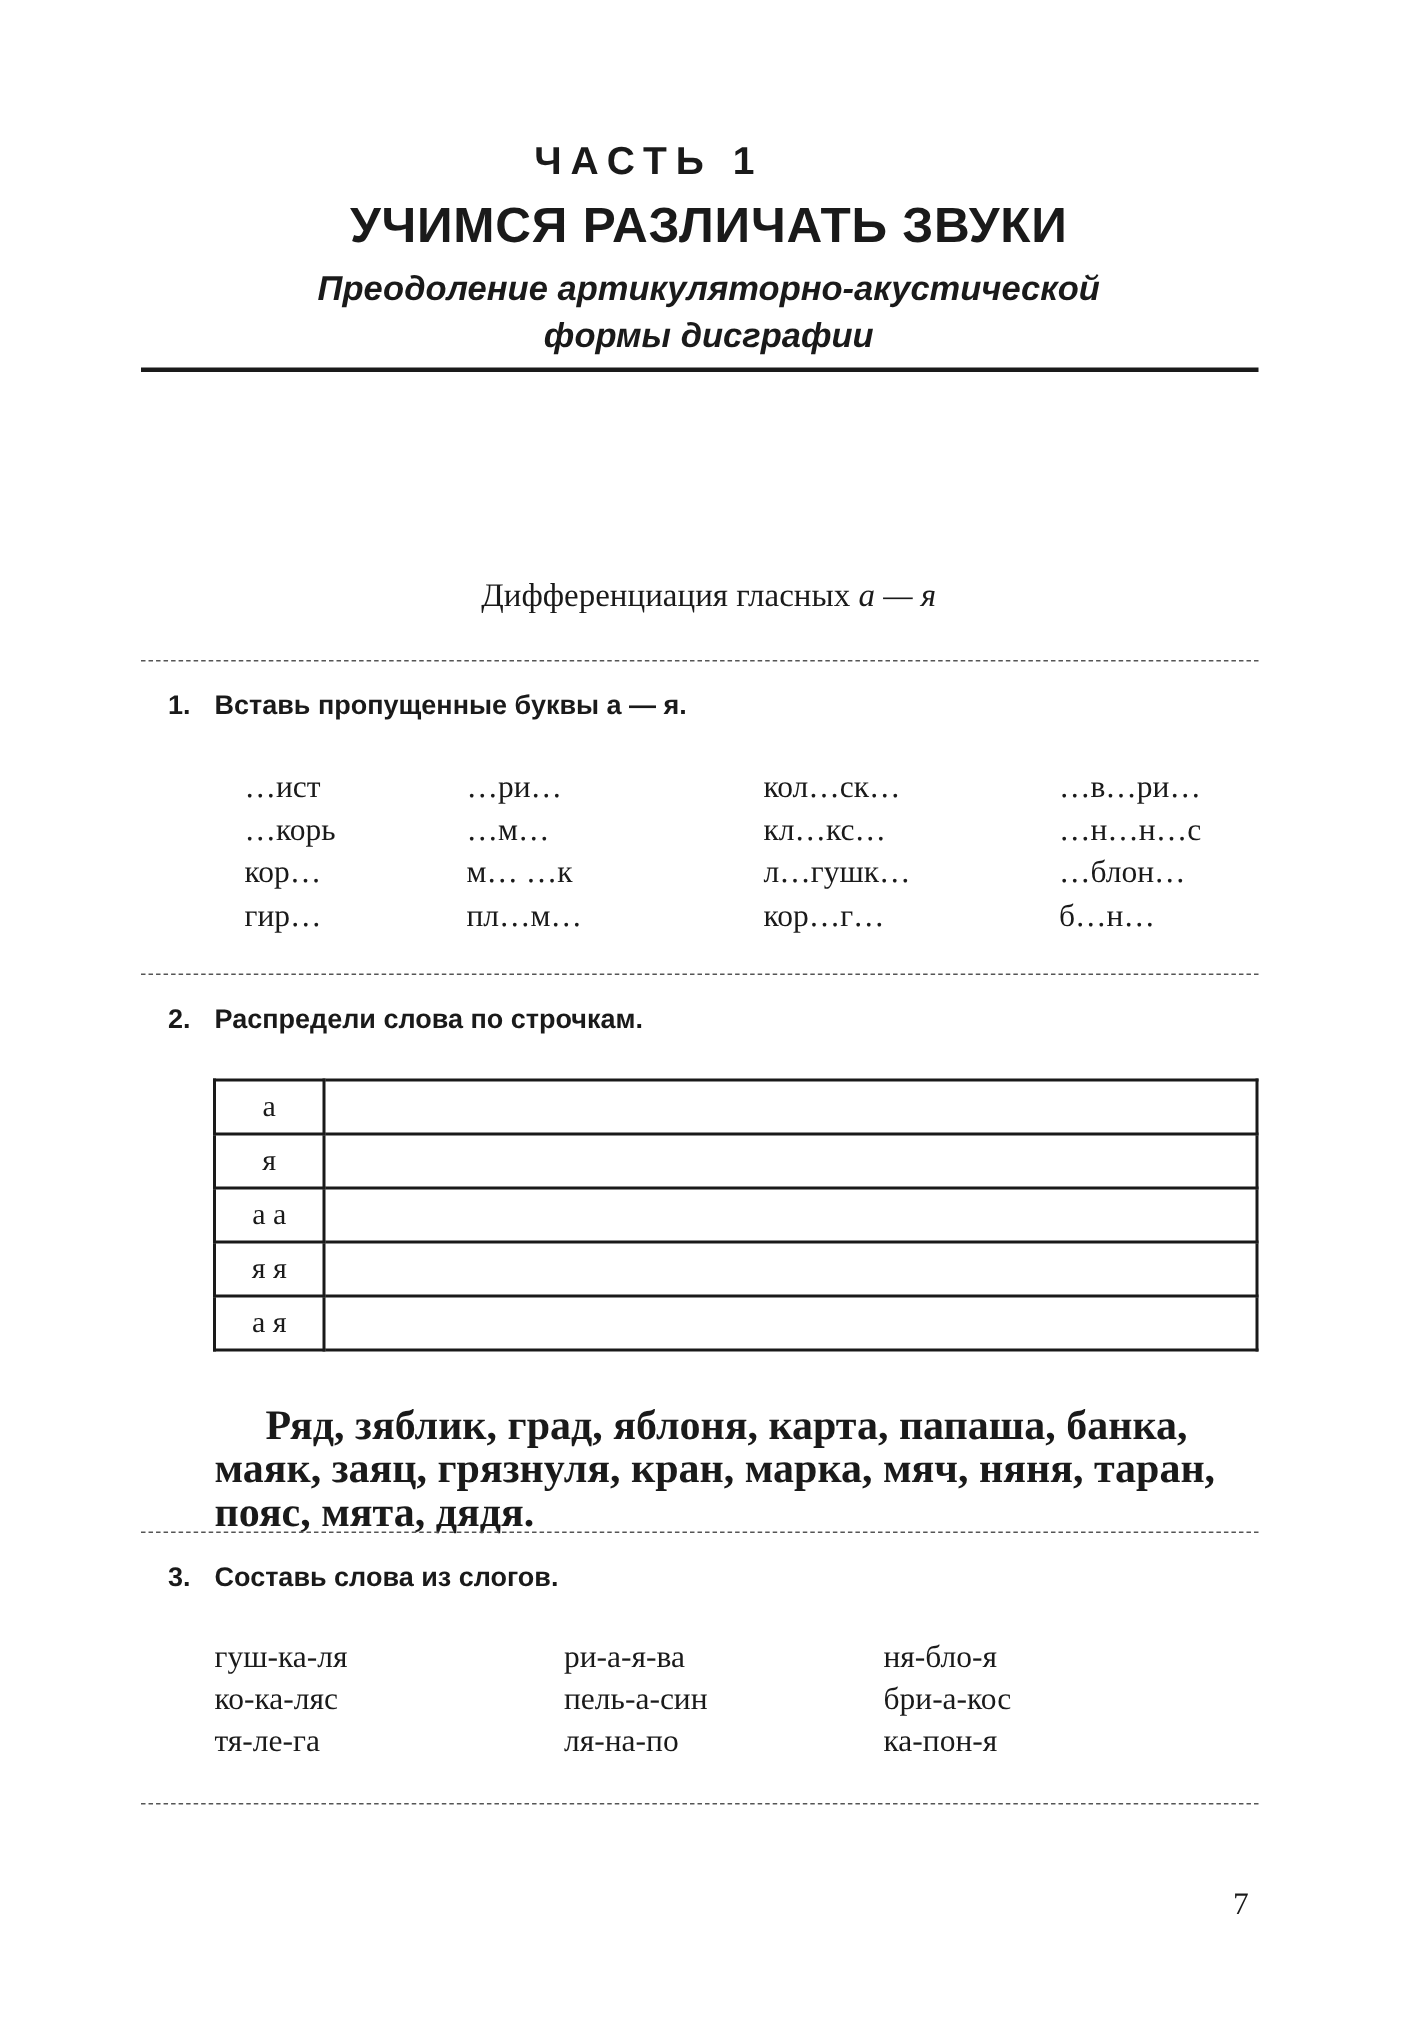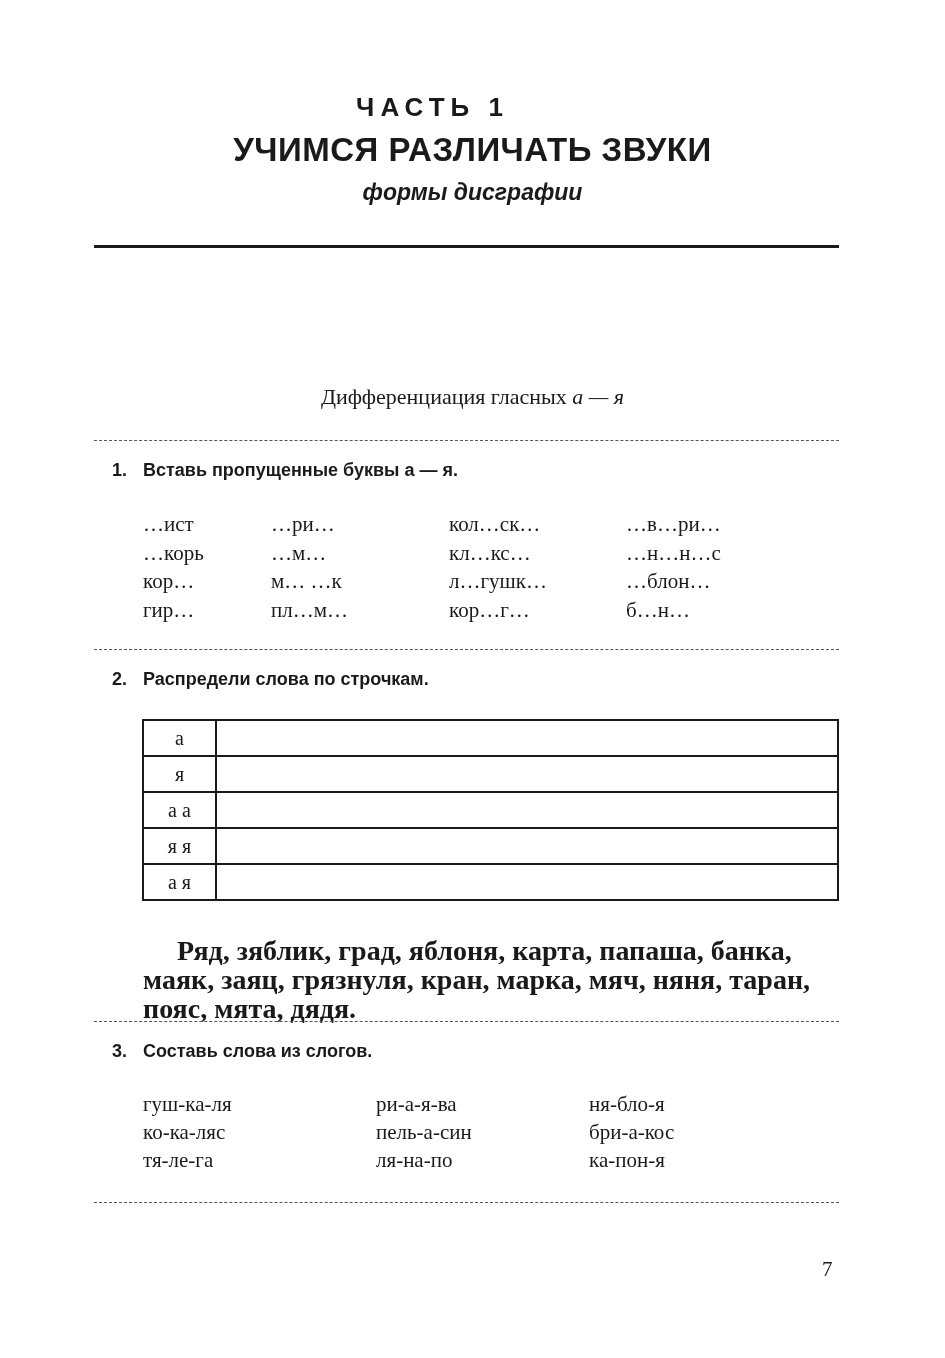--- a/index.html
+++ b/index.html
@@ -17,21 +17,21 @@
   .section-title .it { font-style: italic; }
 
   .dash-rule { left: 94px; width: 745px; height: 0; border-top: 1px dashed #555; }
 
   .task-head { left: 112px; font-size: 18px; font-weight: bold; }
   .task-head .num { display: inline-block; width: 31px; }
   .task-head .hl { font-weight: 900; }
 
   .grid4 { left: 143px; top: 510px; font-size: 21px; line-height: 28.5px; }
   .grid4 .row { display: flex; }
-  .grid4 .c { display: block; }
+  .grid4 .c { display: block; margin-left: 20px; }
   .grid4 .c0 { width: 128px; }
   .grid4 .c1 { width: 178px; }
   .grid4 .c2 { width: 177px; }
   .grid4 .c3 { width: 160px; }
 
   table.sort { left: 142px; top: 719px; width: 697px; border-collapse: collapse; }
   table.sort td { border: 2px solid #1a1a1a; height: 34px; padding: 0; }
   table.sort td.lab { width: 71px; text-align: center; font-size: 20px; font-family: "Liberation Serif", "DejaVu Serif", serif; }
 
   .paragraph { left: 143px; width: 700px; top: 936px; font-size: 28px; line-height: 29px; text-indent: 34px; font-weight: bold; }
@@ -43,20 +43,21 @@
   .grid3 .c2 { width: 160px; }
 
   .page-num { left: 822px; top: 1257px; font-size: 21px; }
 </style>
 </head>
 <body>
 
 <div class="abs sans part-label">ЧАСТЬ 1</div>
 <div class="abs sans part-title">УЧИМСЯ РАЗЛИЧАТЬ ЗВУКИ</div>
 <div class="abs sans part-subtitle">
+  <div>Преодоление артикуляторно-акустической</div>
   <div>формы дисграфии</div>
 </div>
 <div class="abs thick-rule"></div>
 
 <div class="abs serif section-title">
   <span>Дифференциация гласных </span><span class="it">а — я</span>
 </div>
 
 <div class="abs dash-rule" style="top:440px"></div>
 

